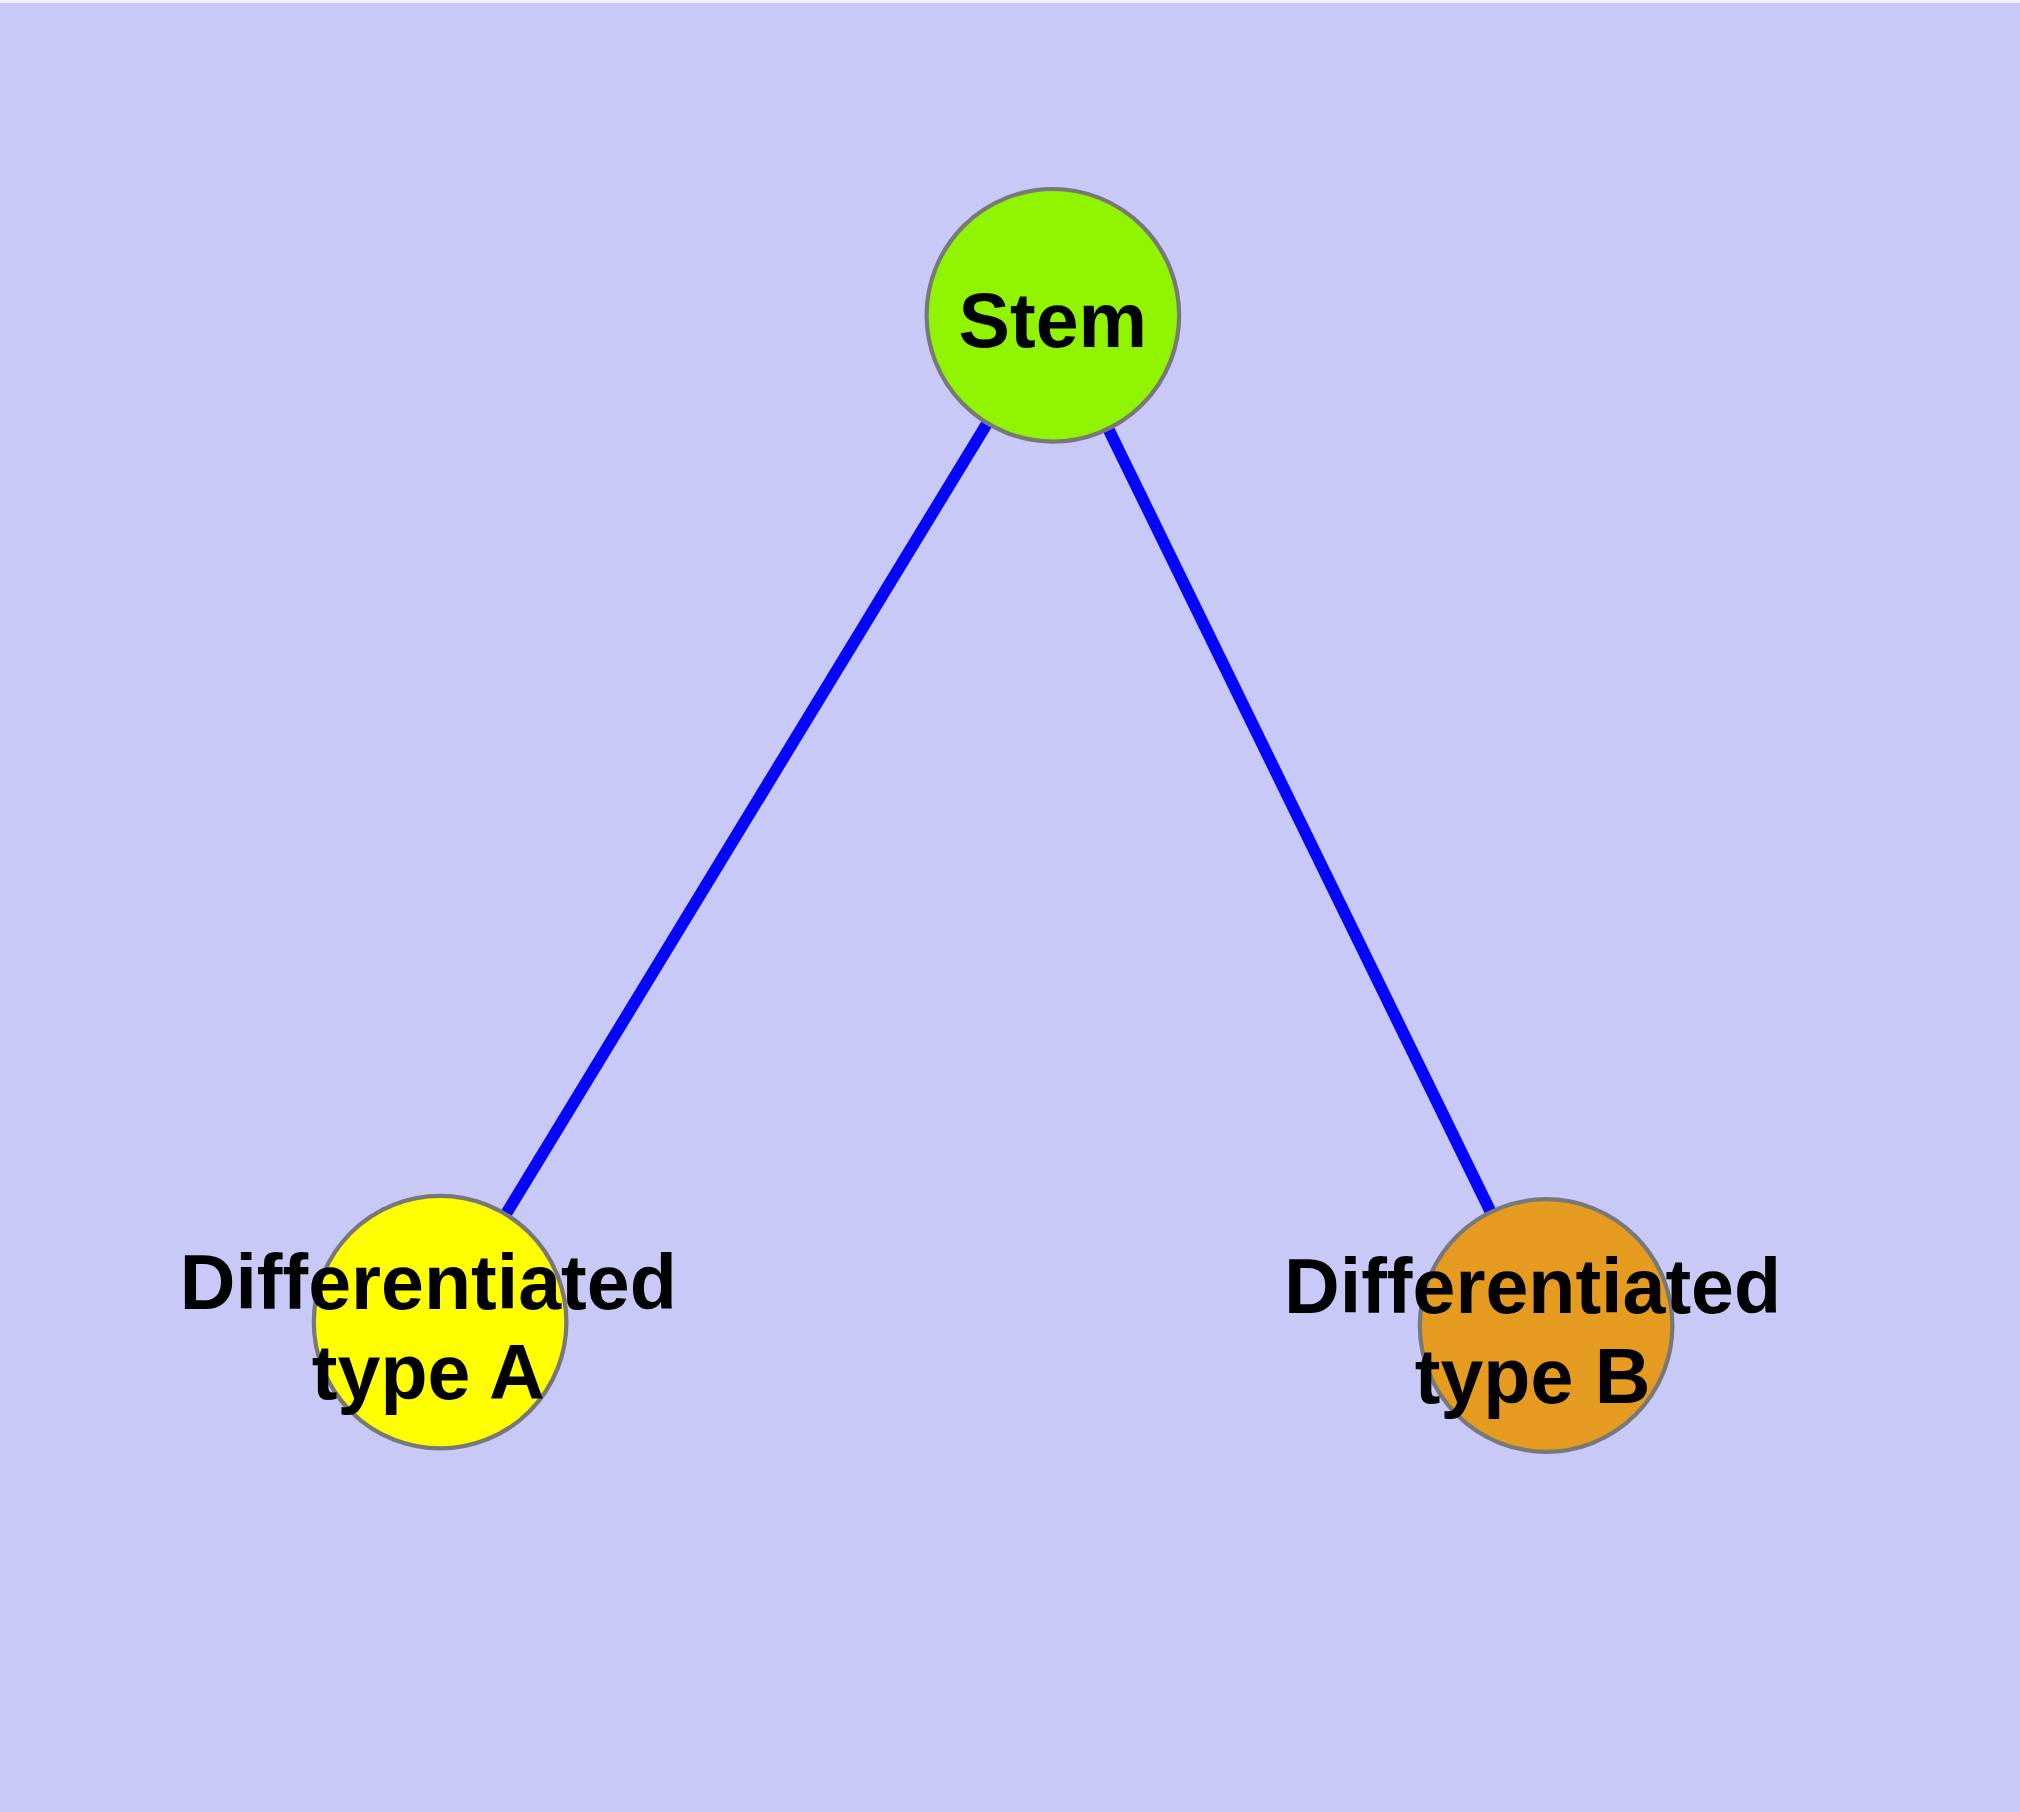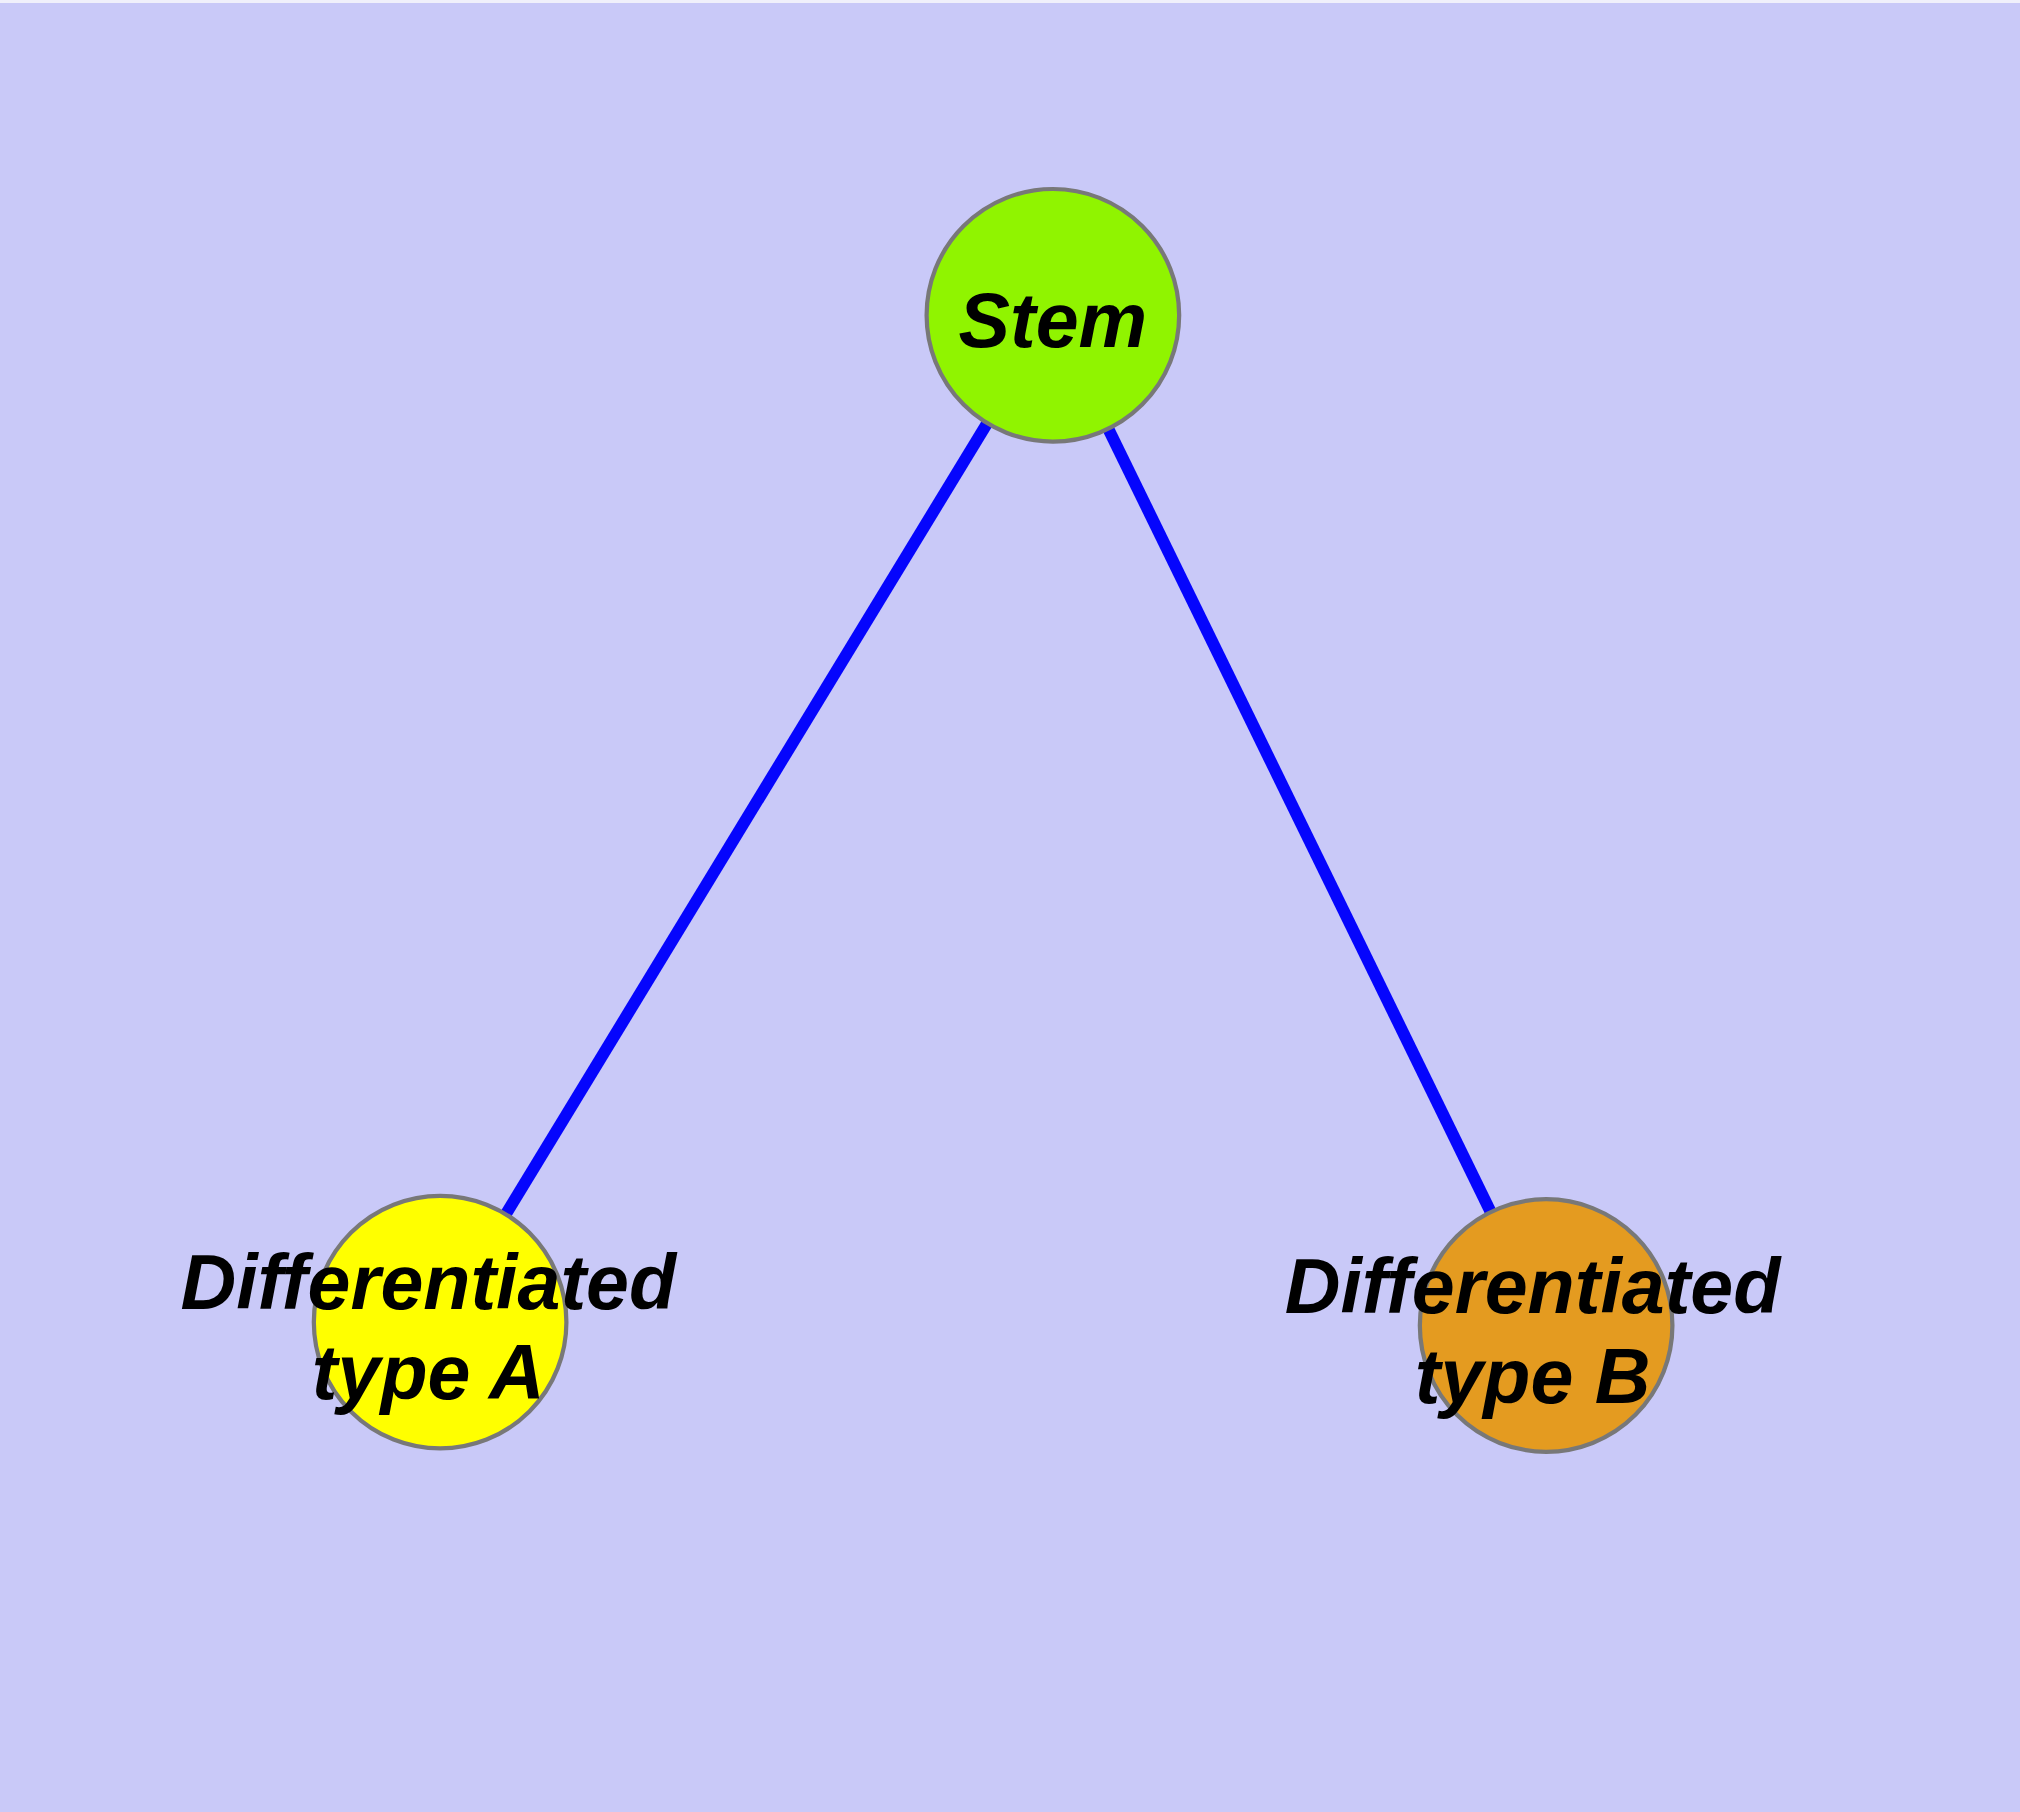--- a/index.html
+++ b/index.html
@@ -9,21 +9,20 @@
   body {
     width: 2021px;
     height: 1812px;
     position: relative;
     overflow: hidden;
     font-family: "Liberation Sans", sans-serif;
   }
   #canvas-wrap {
     position: absolute;
     inset: 0;
-    font-style: italic;
   }
   #top-strip {
     position: absolute;
     top: 0; left: 0; right: 0;
     z-index: 2;
   }
   svg#graph-svg {
     position: absolute;
     top: 0; left: 0;
     width: 100%;

